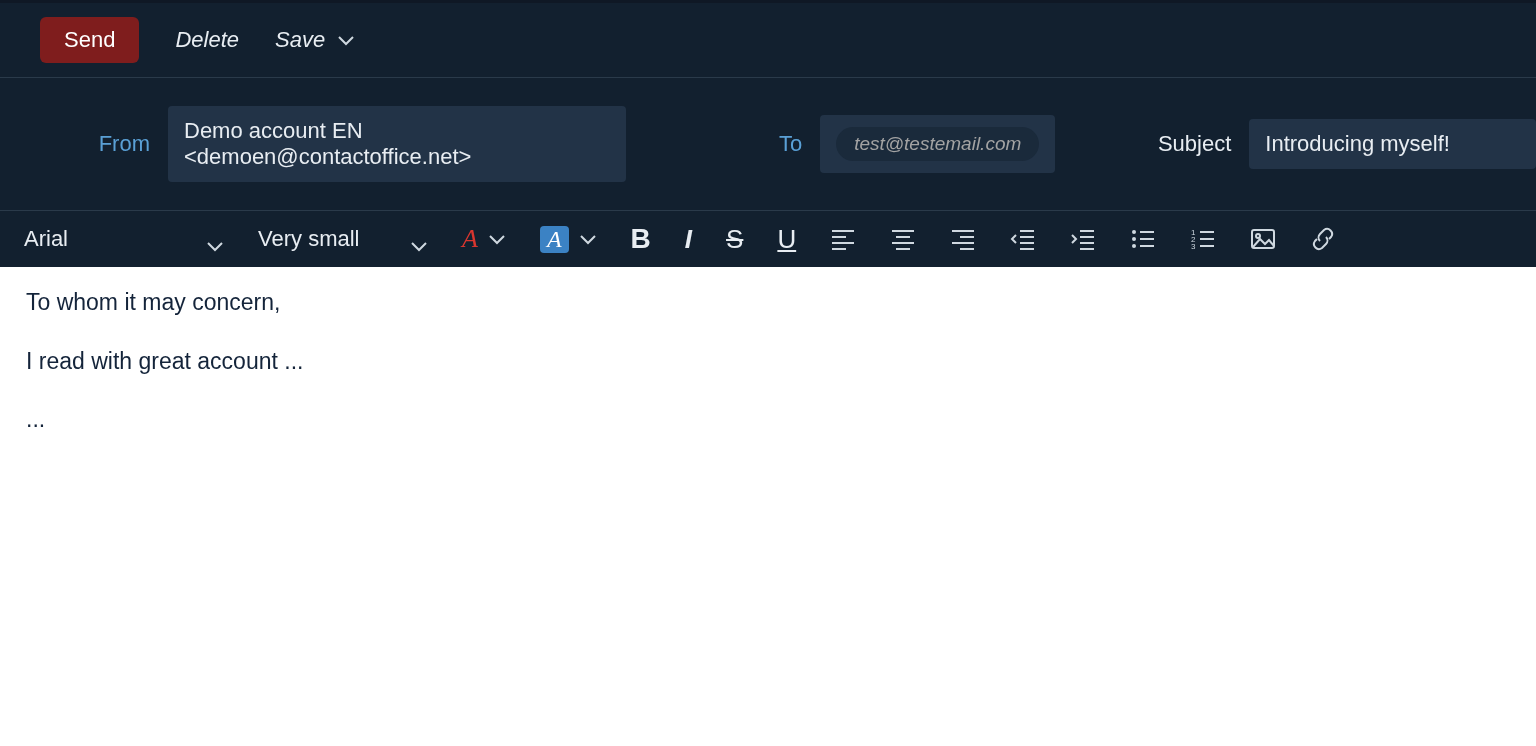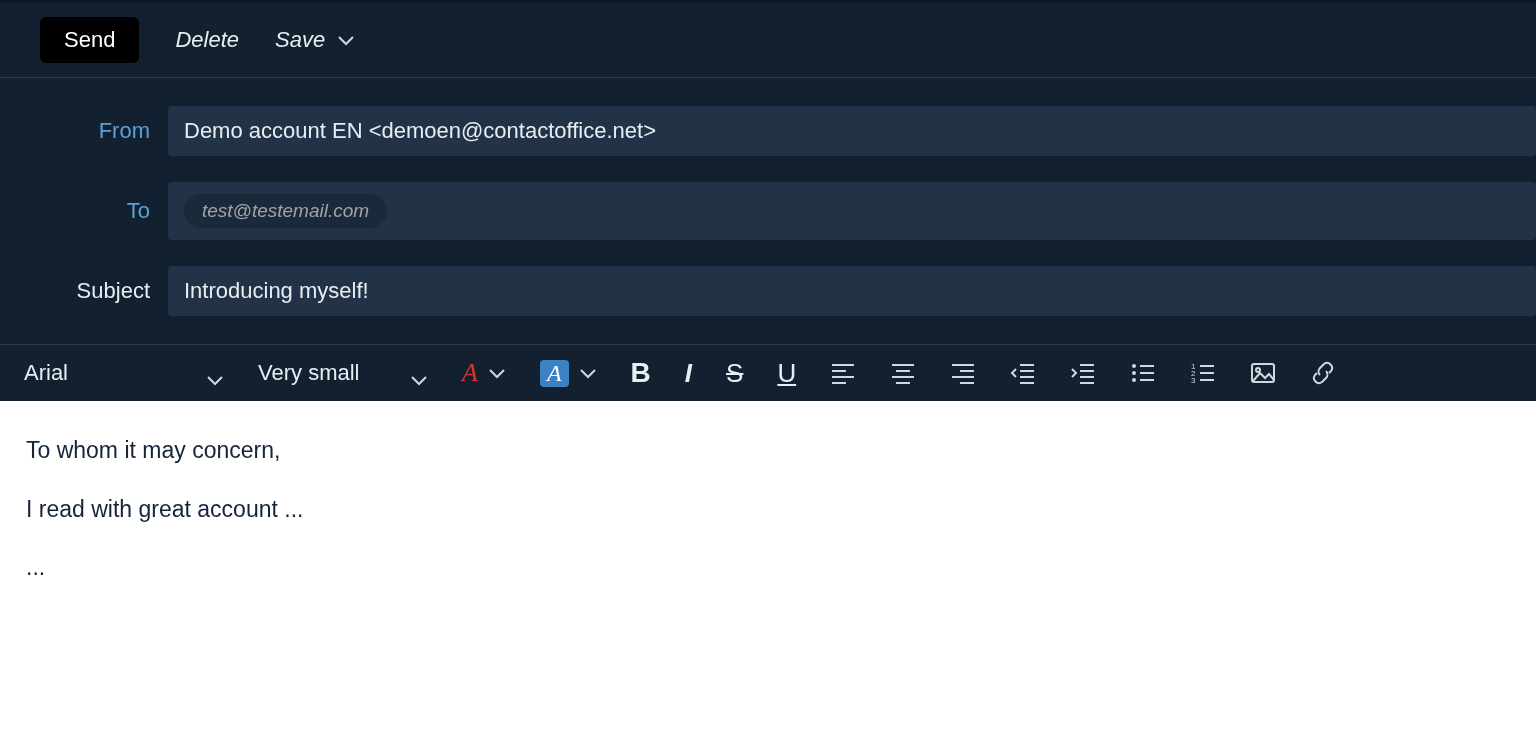--- a/index.html
+++ b/index.html
@@ -9,21 +9,21 @@
   .topbar {
     background: #12202f;
     border-top: 3px solid #0f1825;
     border-bottom: 1px solid #2a3a4a;
     display: flex;
     align-items: center;
     gap: 36px;
     padding: 14px 24px 14px 40px;
   }
   .btn-send {
-    background: #000000;
+    background: #7f1d1d;
     color: #fff;
     border: none;
     border-radius: 6px;
     padding: 10px 24px;
     font-size: 22px;
     cursor: pointer;
   }
   .btn-text {
     background: transparent;
     color: #e8edf2;
@@ -37,21 +37,20 @@
   }
   .chev {
     width: 18px; height: 12px;
   }
   .chev polyline { fill: none; stroke: #cfd8e0; stroke-width: 2; }
 
   .headers {
     background: #12202f;
     padding: 28px 0 28px 0;
     display: flex;
-    flex-direction: column;
     gap: 26px;
   }
   .hrow {
     display: flex;
     align-items: center;
     gap: 18px;
     padding: 0 0 0 0;
   }
   .hlabel {
     width: 150px;
@@ -124,21 +123,21 @@
   .strike { text-decoration: line-through; font-size: 26px; }
   .underline { text-decoration: underline; font-size: 26px; }
   .ico { width: 26px; height: 24px; }
   .ico line, .ico polyline, .ico rect, .ico circle, .ico path { stroke: #cfd8e0; stroke-width: 2; fill: none; }
 
   .editor {
     flex: 1;
     background: #fff;
     color: #14243a;
     font-size: 23px;
-    padding: 32px 26px;
+    padding: 18px 26px;
     line-height: 1.5;
   }
   .editor p { margin-bottom: 24px; }
 </style>
 </head>
 <body>
 
 <div class="topbar">
   <button class="btn-send">Send</button>
   <button class="btn-text">Delete</button>

